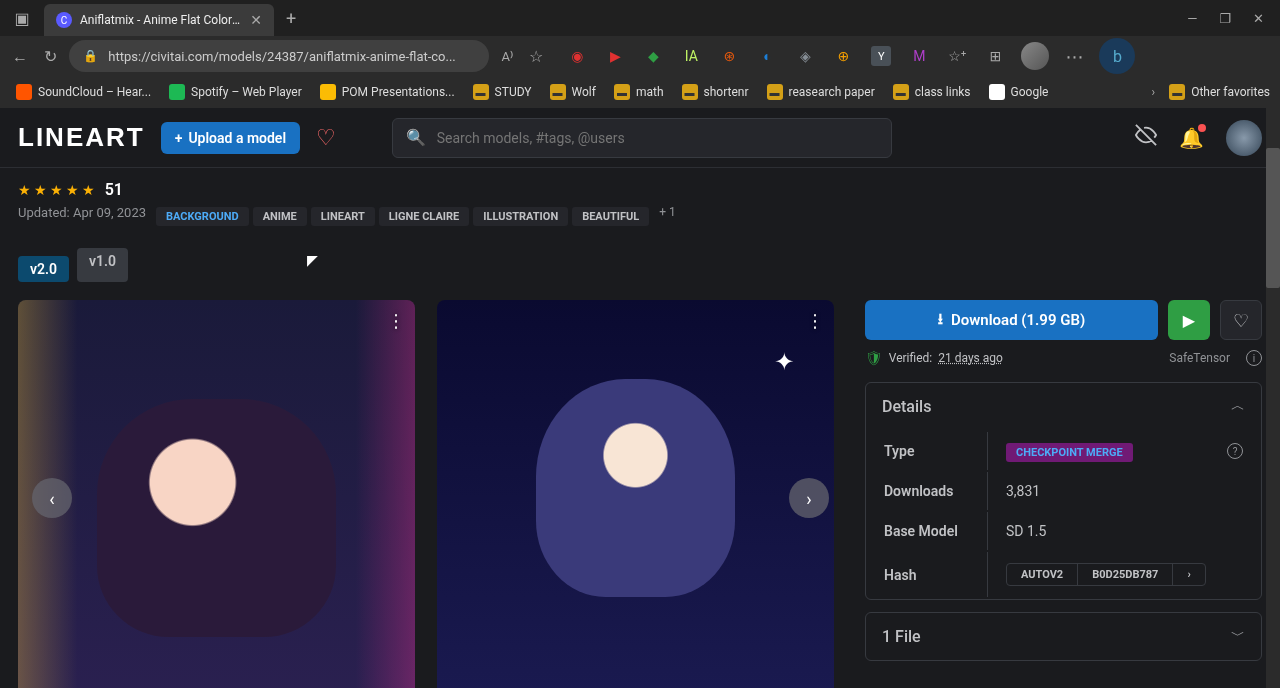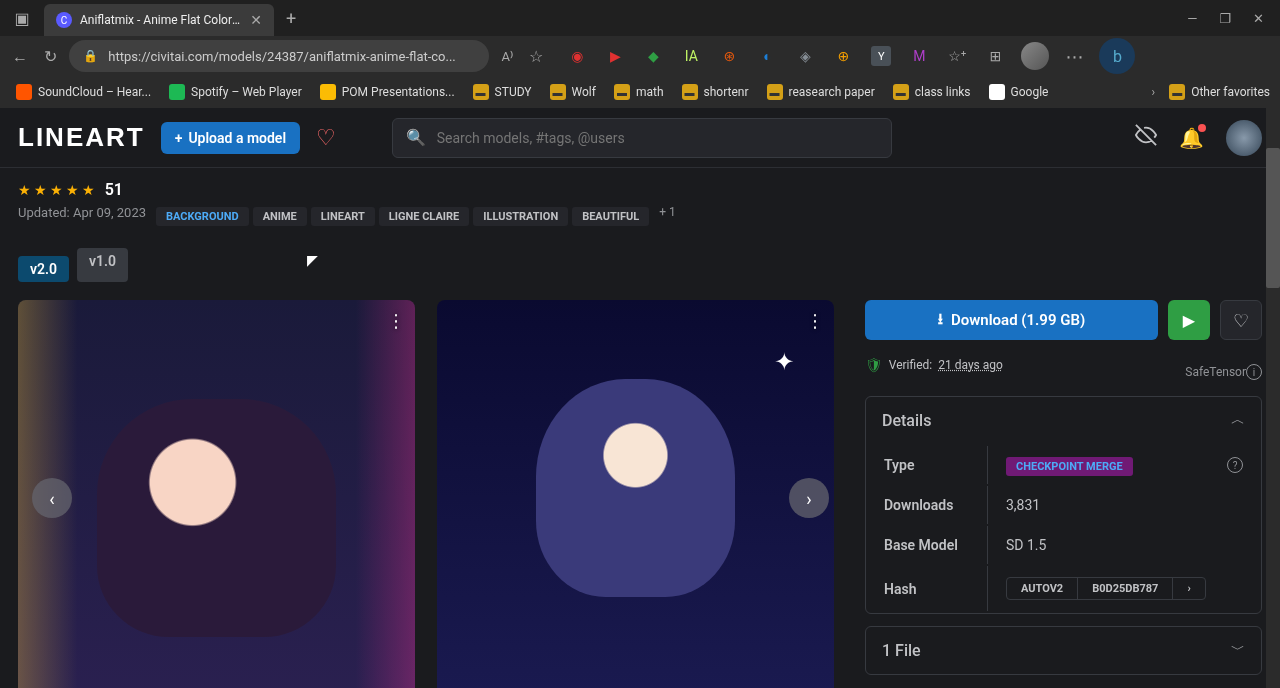--- a/index.html
+++ b/index.html
@@ -86,21 +86,21 @@
 .sidebar { width: 397px; flex-shrink: 0; }
 .download-row { display: flex; gap: 10px; margin-bottom: 10px; }
 .download-btn { flex: 1; background: #1971c2; color: #fff; border: none; height: 40px; border-radius: 6px; font-size: 15px; font-weight: 600; cursor: pointer; display: flex; align-items: center; justify-content: center; gap: 8px; }
 .run-btn { width: 42px; height: 40px; background: #2f9e44; border: none; border-radius: 6px; color: #fff; display: flex; align-items: center; justify-content: center; cursor: pointer; font-size: 16px; }
 .fav-btn { width: 42px; height: 40px; background: #25262b; border: 1px solid #373a40; border-radius: 6px; color: #c1c2c5; display: flex; align-items: center; justify-content: center; cursor: pointer; font-size: 18px; }
 
 .verify-row { display: flex; align-items: center; justify-content: space-between; margin-bottom: 16px; font-size: 12px; }
 .verify-left { display: flex; align-items: center; gap: 6px; }
 .shield-icon { color: #2f9e44; font-size: 14px; }
 .verify-date { color: #c1c2c5; text-decoration: underline dotted; }
-.safetensor { color: #909296; display: flex; align-items: center; gap: 0; margin-top: 14px; }
+.safetensor { color: #909296; display: flex; align-items: center; gap: 16px; }
 
 .details-panel { border: 1px solid #373a40; border-radius: 6px; margin-bottom: 12px; }
 .panel-header { display: flex; justify-content: space-between; align-items: flex-start; padding: 14px 16px; cursor: pointer; }
 .panel-title { color: #c1c2c5; font-size: 16px; font-weight: 500; }
 .panel-chevron { color: #909296; font-size: 14px; }
 .details-table { width: 100%; }
 .details-table tr { border-top: 1px solid #373a40; }
 .details-table td { padding: 11px 16px; font-size: 14px; }
 .details-table td:first-child { color: #c1c2c5; font-weight: 600; width: 120px; border-right: 1px solid #373a40; }
 .details-table td:last-child { color: #c1c2c5; }

